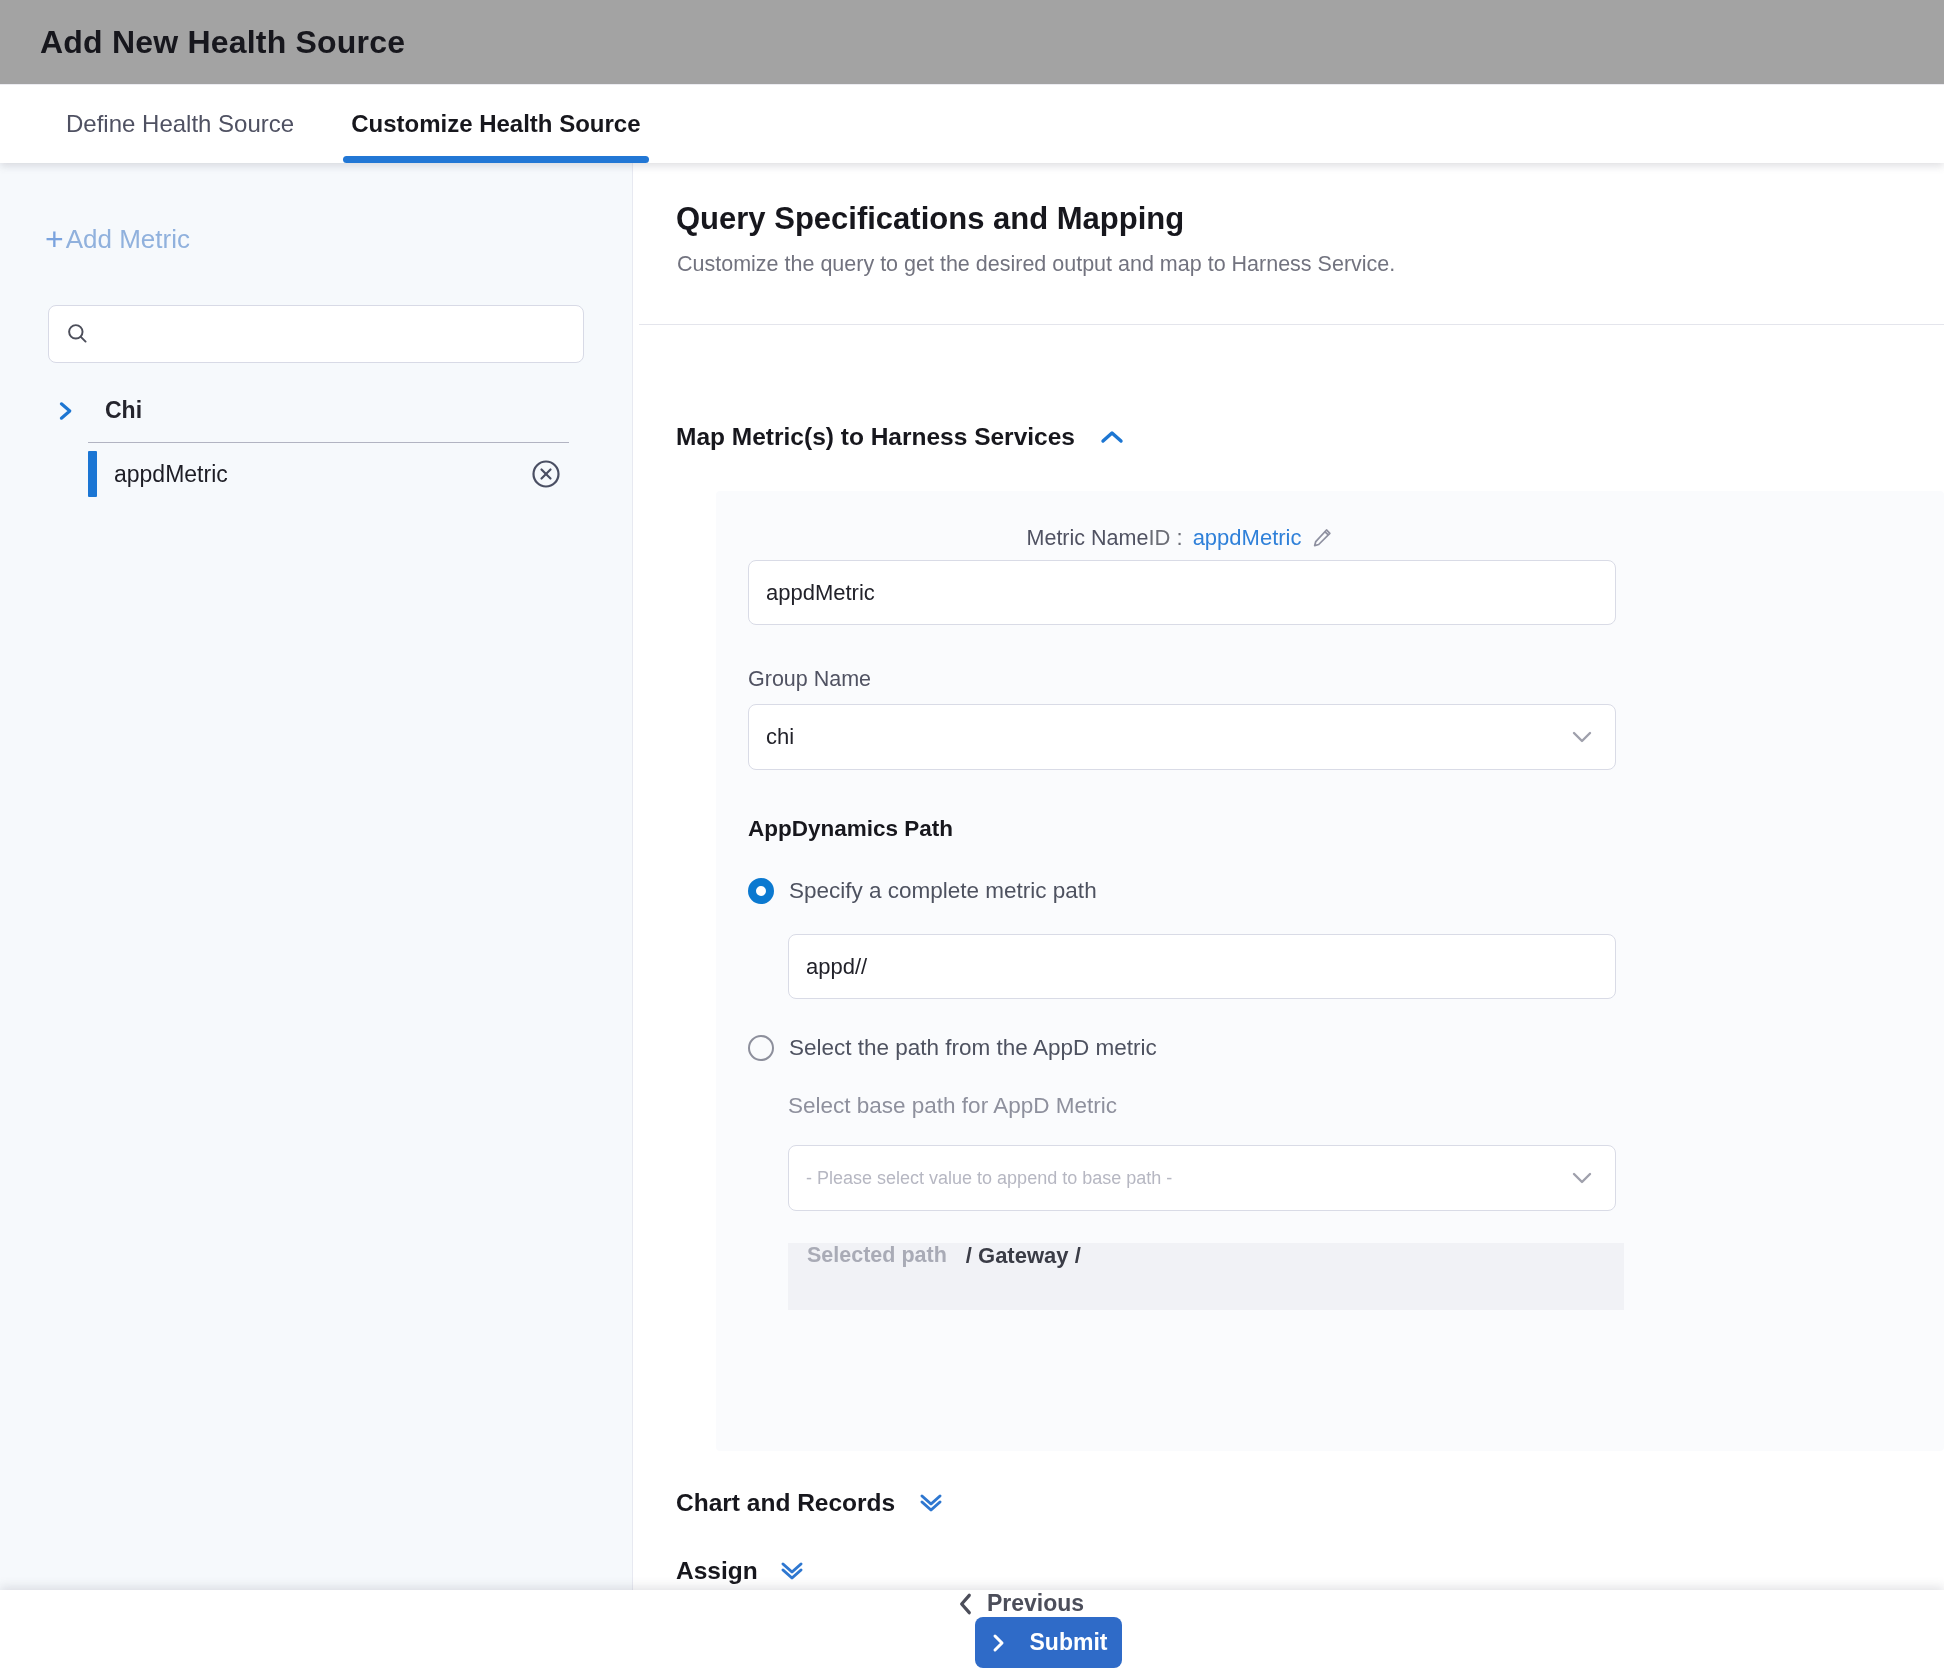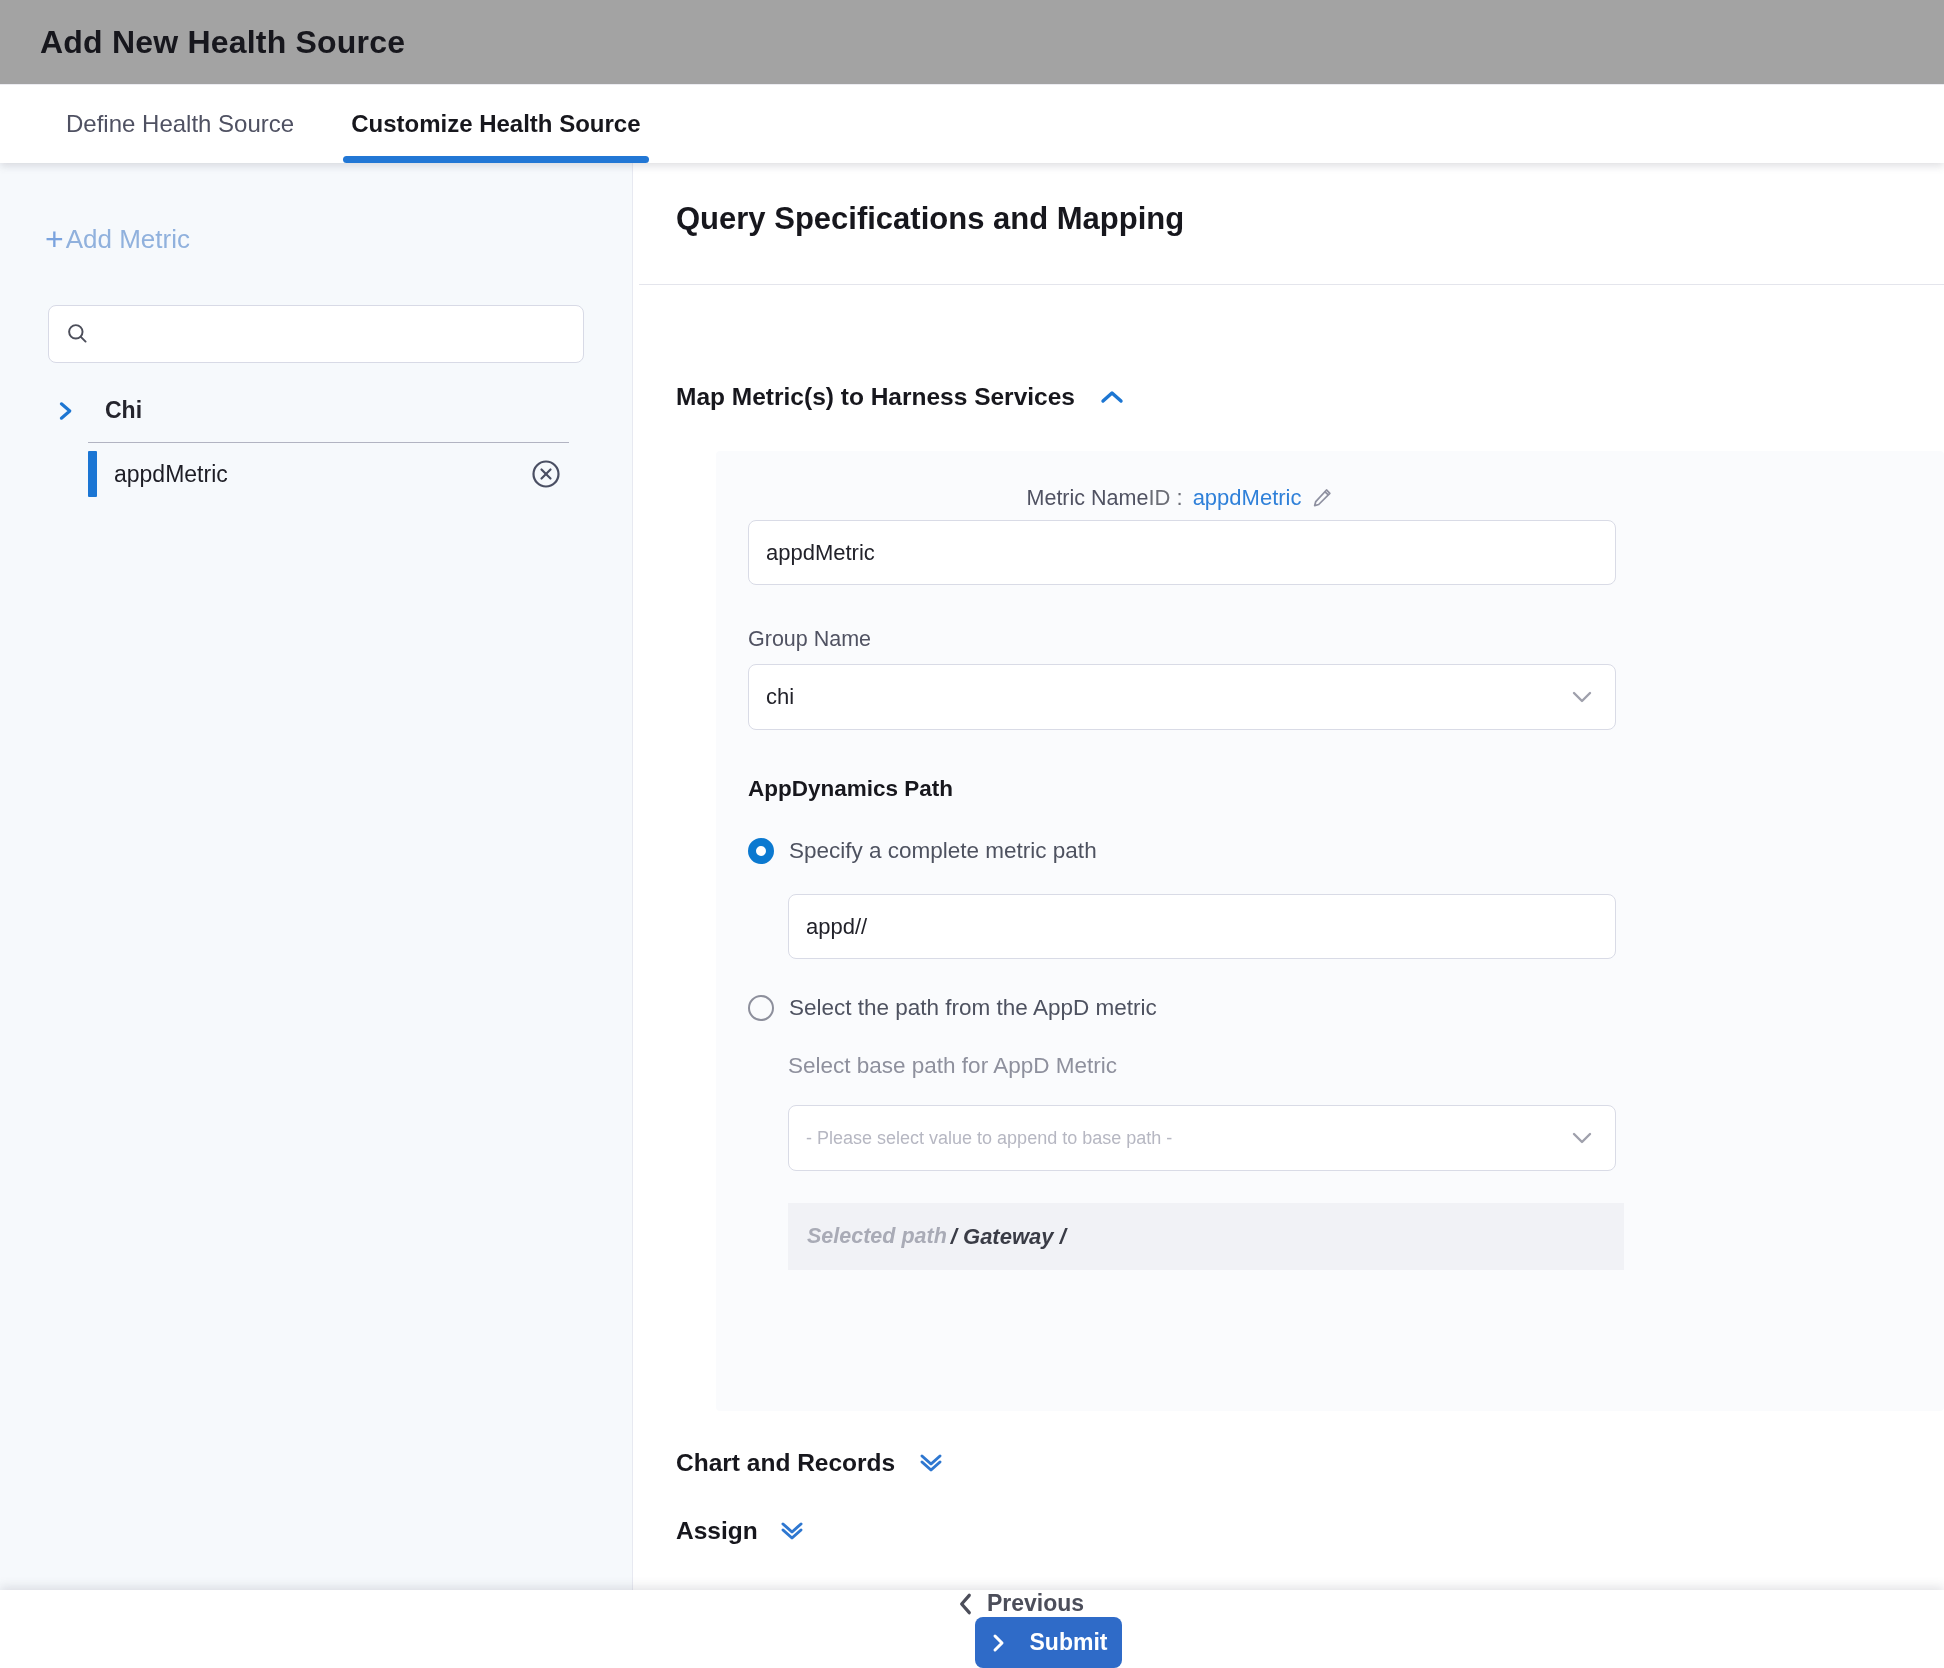--- a/index.html
+++ b/index.html
@@ -111,21 +111,21 @@
   .radio-label { margin-left: 15px; font-size: 22.5px; color: #4e5260; }
 
   .indent { margin-left: 40px; }
   .path-input { width: 828px; margin-top: 30px; }
   .base-label { margin-top: 32px; font-size: 22.5px; color: #8e909d; }
   .base-select { width: 828px; margin-top: 26px; }
   .placeholder { font-size: 18px; color: #b6b7c2; }
 
   .selected-band {
     width: 836px; height: 67px; margin-top: 32px; background: #f1f2f6;
-    display: flex; align-items: center; padding-left: 19px; gap: 4px; font-style: italic;
+    display: flex; align-items: flex-start; padding-left: 19px; gap: 19px;
   }
   .sp-label { font-size: 21.5px; font-weight: 600; color: #a9abb6; }
   .sp-value { font-size: 22px; font-weight: 600; color: #3a3c46; }
 
   .chart-head { margin: 38px 0 0 43px; gap: 22px; }
   .assign-head { margin: 40px 0 16px 43px; gap: 20px; }
 
   
   .footer {
     position: absolute; left: 0; right: 0; bottom: 0; height: 78px;
@@ -193,20 +193,21 @@
           <circle cx="16" cy="16" r="12.5" stroke="#4a4f63" stroke-width="2.2"></circle>
           <line x1="11.5" y1="11.5" x2="20.5" y2="20.5" stroke="#4a4f63" stroke-width="2.2" stroke-linecap="round"></line>
           <line x1="20.5" y1="11.5" x2="11.5" y2="20.5" stroke="#4a4f63" stroke-width="2.2" stroke-linecap="round"></line>
         </svg>
       </span>
     </div>
   </div>
 
   <div class="main">
     <div class="qsm-title">Query Specifications and Mapping</div>
+    <div class="qsm-sub">Customize the query to get the desired output and map to Harness Service.</div>
     <div class="main-divider"></div>
 
     <div class="section-head map-head">
       <span class="stitle">Map Metric(s) to Harness Services</span>
       <svg width="26" height="18" viewBox="0 0 26 18" fill="none">
         <polyline points="4,13 13,5 22,13" stroke="#1d76d2" stroke-width="3.4" stroke-linecap="round" stroke-linejoin="round"></polyline>
       </svg>
     </div>
 
     <div class="card">

